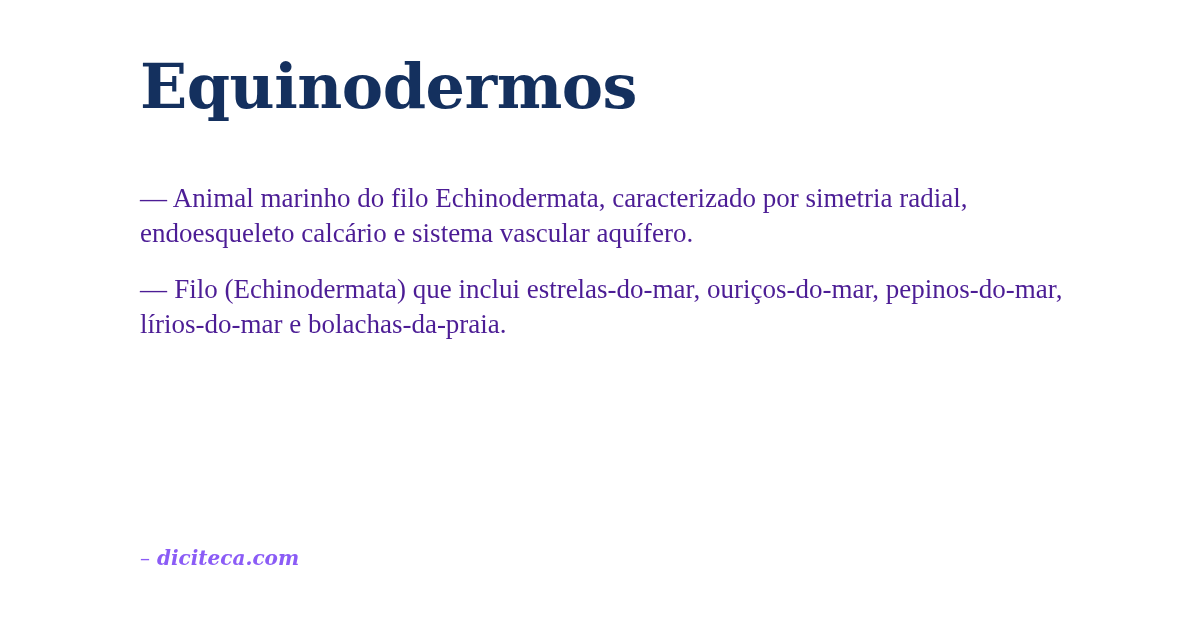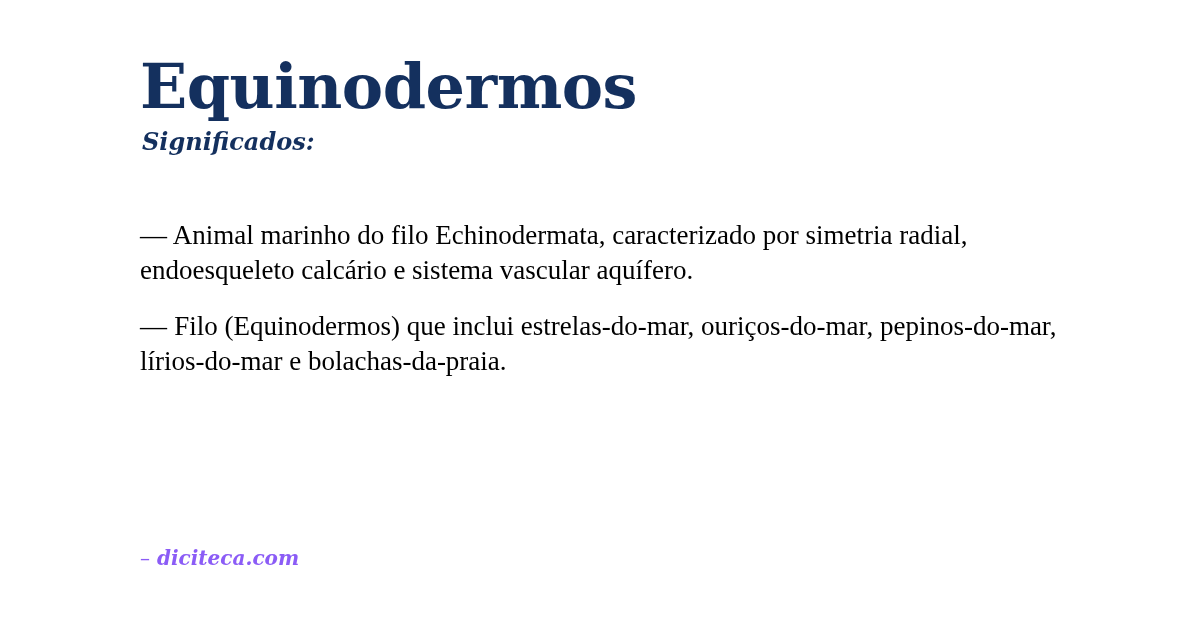--- a/index.html
+++ b/index.html
@@ -37,21 +37,21 @@
     color: #14305e;
     margin: 8px 0 0 2px;
   }
   .definitions {
     margin-top: 62px;
   }
   .definition {
     font-family: "Liberation Serif", serif;
     font-size: 27px;
     line-height: 1.28;
-    color: #000000;
+    color: #4c1d95;
     margin: 0 0 22px 0;
     max-width: 930px;
   }
   .definition .dash {
     letter-spacing: 0.5px;
   }
   .source {
     position: absolute;
     left: 140px;
     bottom: 58px;
@@ -66,32 +66,31 @@
     font-weight: normal;
   }
 </style>
 </head>
 <body>
 
 <div class="card">
 
   <h1 class="term">Equinodermos</h1>
 
-  <div class="subtitle">Significados:</div>
 
   <div class="definitions">
 
     <p class="definition">
       <span class="dash">—</span>
       <span>Animal marinho do filo Echinodermata, caracterizado por simetria radial, endoesqueleto calcário e sistema vascular aquífero.</span>
     </p>
 
     <p class="definition">
       <span class="dash">—</span>
-      <span>Filo (Equinodermos) que inclui estrelas-do-mar, ouriços-do-mar, pepinos-do-mar, lírios-do-mar e bolachas-da-praia.</span>
+      <span>Filo (Echinodermata) que inclui estrelas-do-mar, ouriços-do-mar, pepinos-do-mar, lírios-do-mar e bolachas-da-praia.</span>
     </p>
 
   </div>
 
   <div class="source">
     <span class="src-dash">–</span>
     <span>diciteca.com</span>
   </div>
 
 </div>

